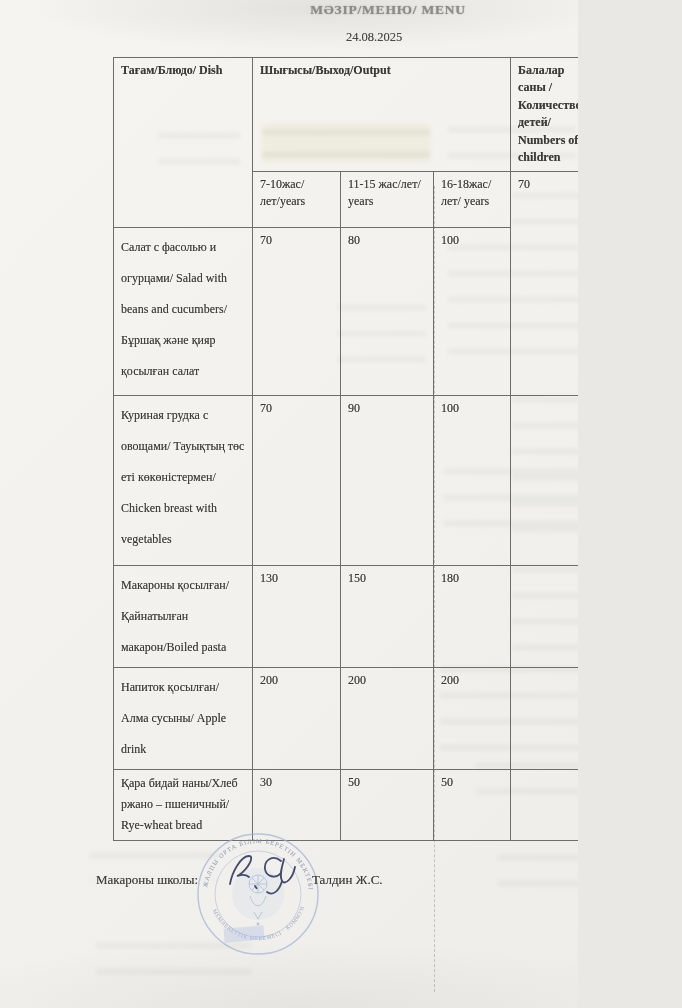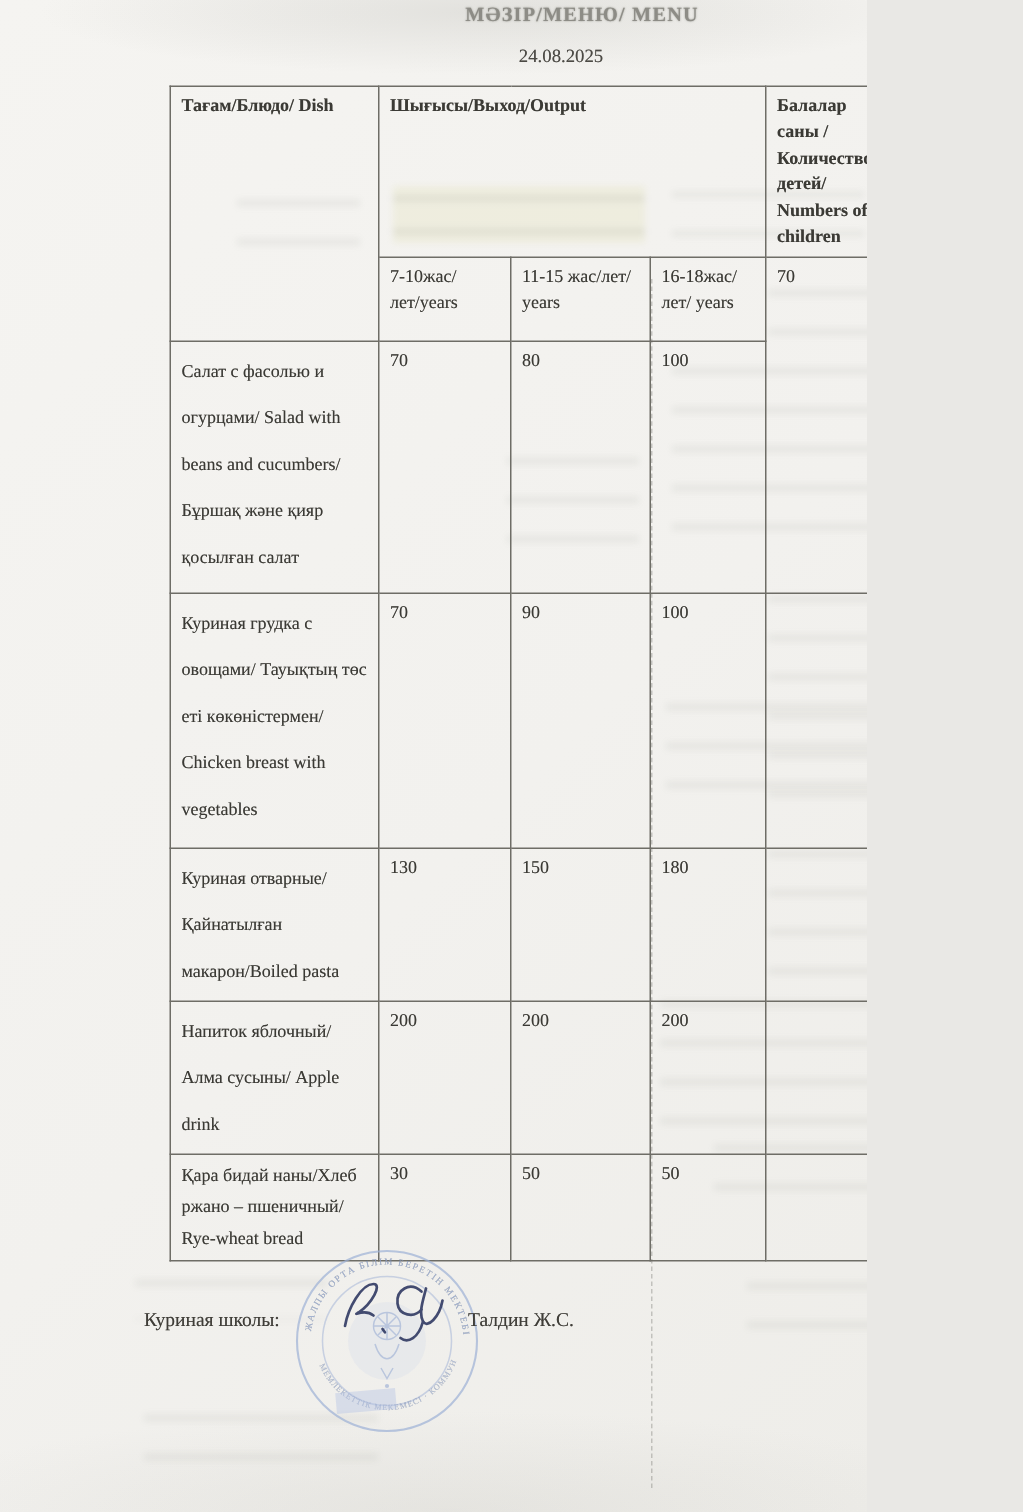--- a/index.html
+++ b/index.html
@@ -136,46 +136,46 @@
       <td class="val">100</td>
     </tr>
     <tr class="r2">
       <td class="dish lh-big">Куриная грудка с овощами/ Тауықтың төс еті көкөністермен/ Chicken breast with vegetables</td>
       <td class="val">70</td>
       <td class="val">90</td>
       <td class="val">100</td>
       <td></td>
     </tr>
     <tr class="r3">
-      <td class="dish lh-big">Куриная отварные/ Қайнатылған макарон/Boiled pasta</td>
+      <td class="dish lh-big">Макароны қосылған/ Қайнатылған макарон/Boiled pasta</td>
       <td class="val">130</td>
       <td class="val">150</td>
       <td class="val">180</td>
       <td></td>
     </tr>
     <tr class="r4">
-      <td class="dish lh-big">Напиток яблочный/ Алма сусыны/ Apple drink</td>
+      <td class="dish lh-big">Напиток қосылған/ Алма сусыны/ Apple drink</td>
       <td class="val">200</td>
       <td class="val">200</td>
       <td class="val">200</td>
       <td></td>
     </tr>
     <tr class="r5">
       <td class="dish lh-small">Қара бидай наны/Хлеб ржано – пшеничный/ Rye-wheat bread</td>
       <td class="val">30</td>
       <td class="val">50</td>
       <td class="val">50</td>
       <td></td>
     </tr>
   </tbody>
     </table>
 
   <div class="fold-line"></div>
 
-  <div class="footer-label">Куриная школы:</div>
+  <div class="footer-label">Макароны школы:</div>
 
   <svg class="stamp" viewBox="0 0 140 140">
     <circle cx="70" cy="70" r="60" fill="none" stroke="#9db0d6" stroke-width="1.4" opacity=".7"></circle>
     <circle cx="70" cy="70" r="43" fill="none" stroke="#9db0d6" stroke-width="1" opacity=".5"></circle>
     <circle cx="70" cy="70" r="26" fill="#c3cfe8" opacity=".18"></circle>
     <defs>
       <path id="arcTop" d="M 19,70 A 51,51 0 1 1 121,70"></path>
       <path id="arcBottom" d="M 24,84 A 49,49 0 0 0 116,84"></path>
     </defs>
     <text font-size="6.2" letter-spacing="1.1" fill="#8ea3cf" opacity=".78" font-family="Liberation Serif, serif">

